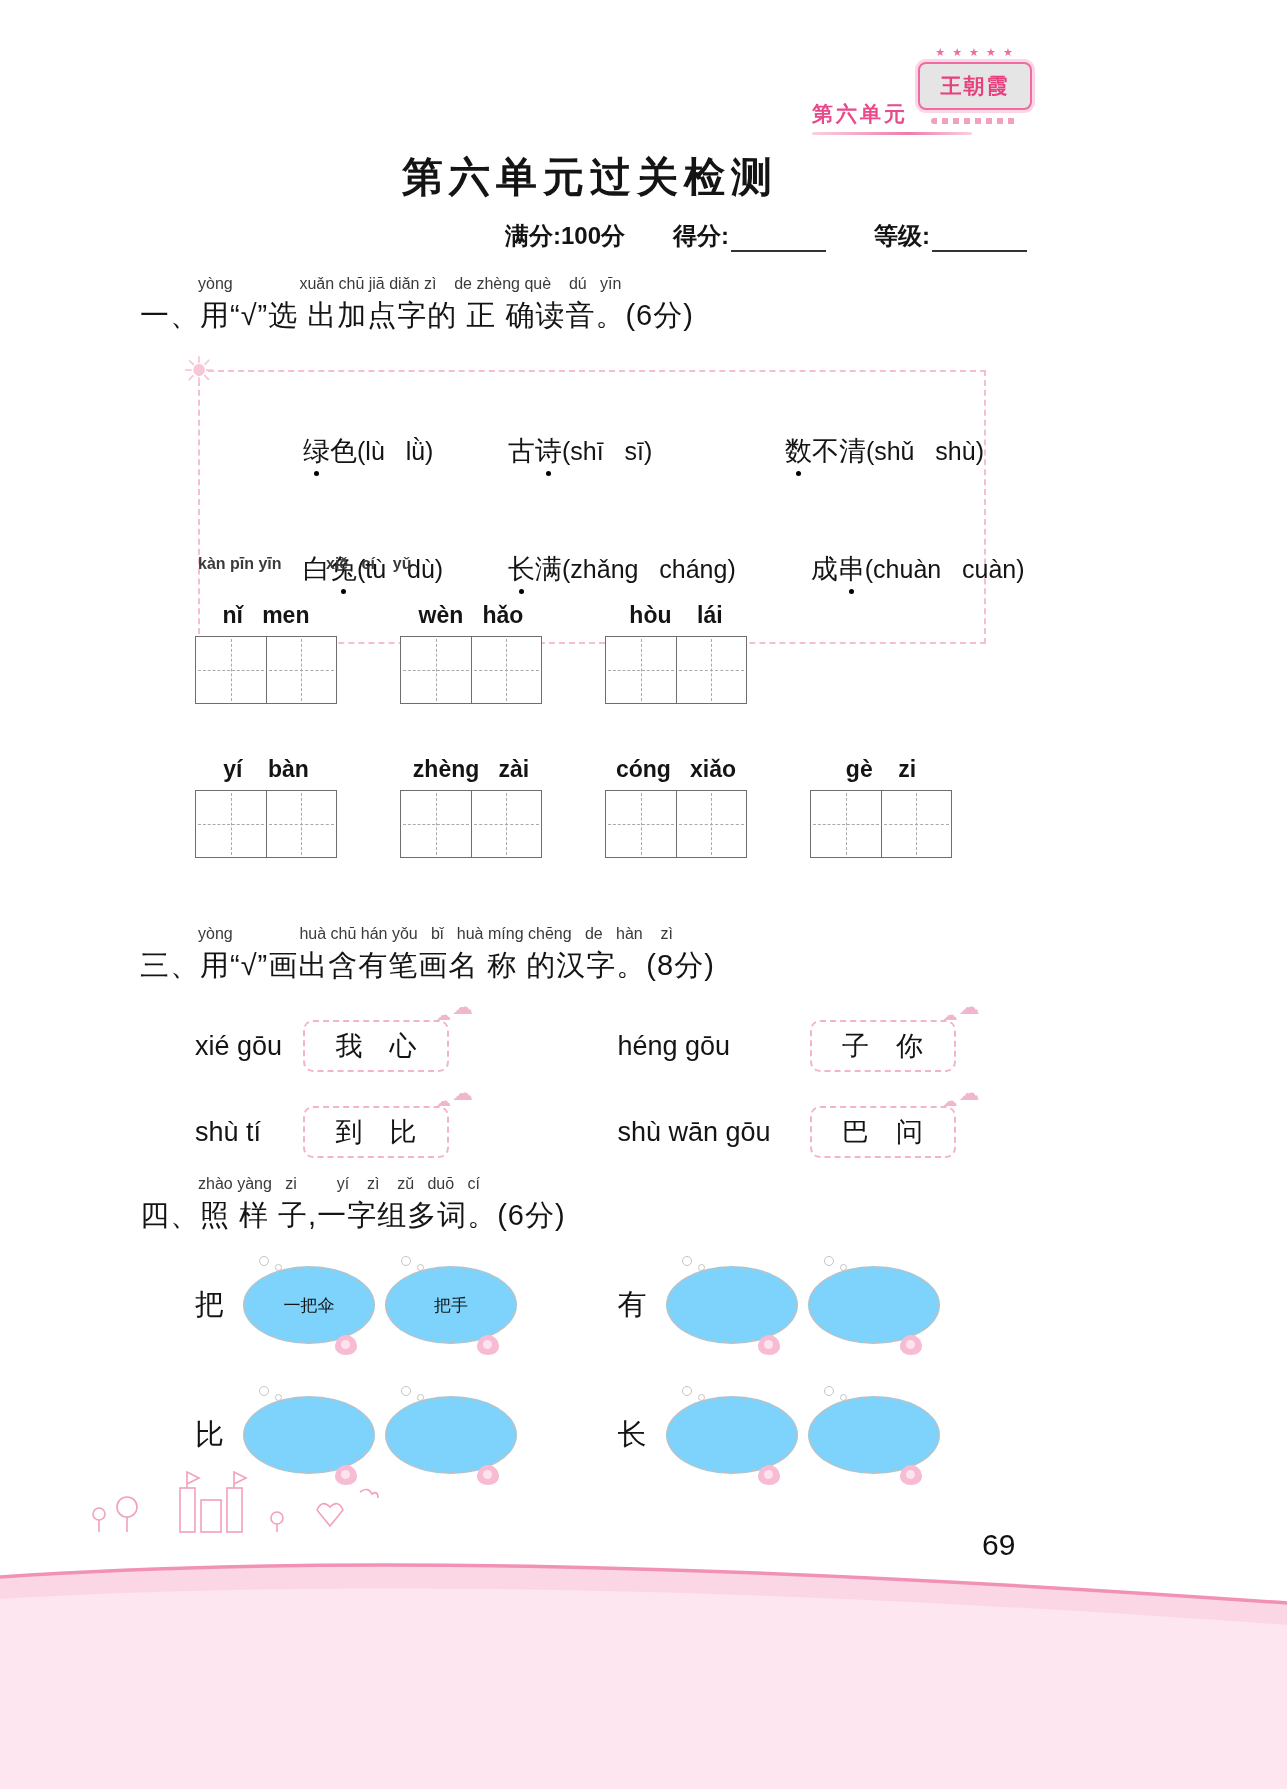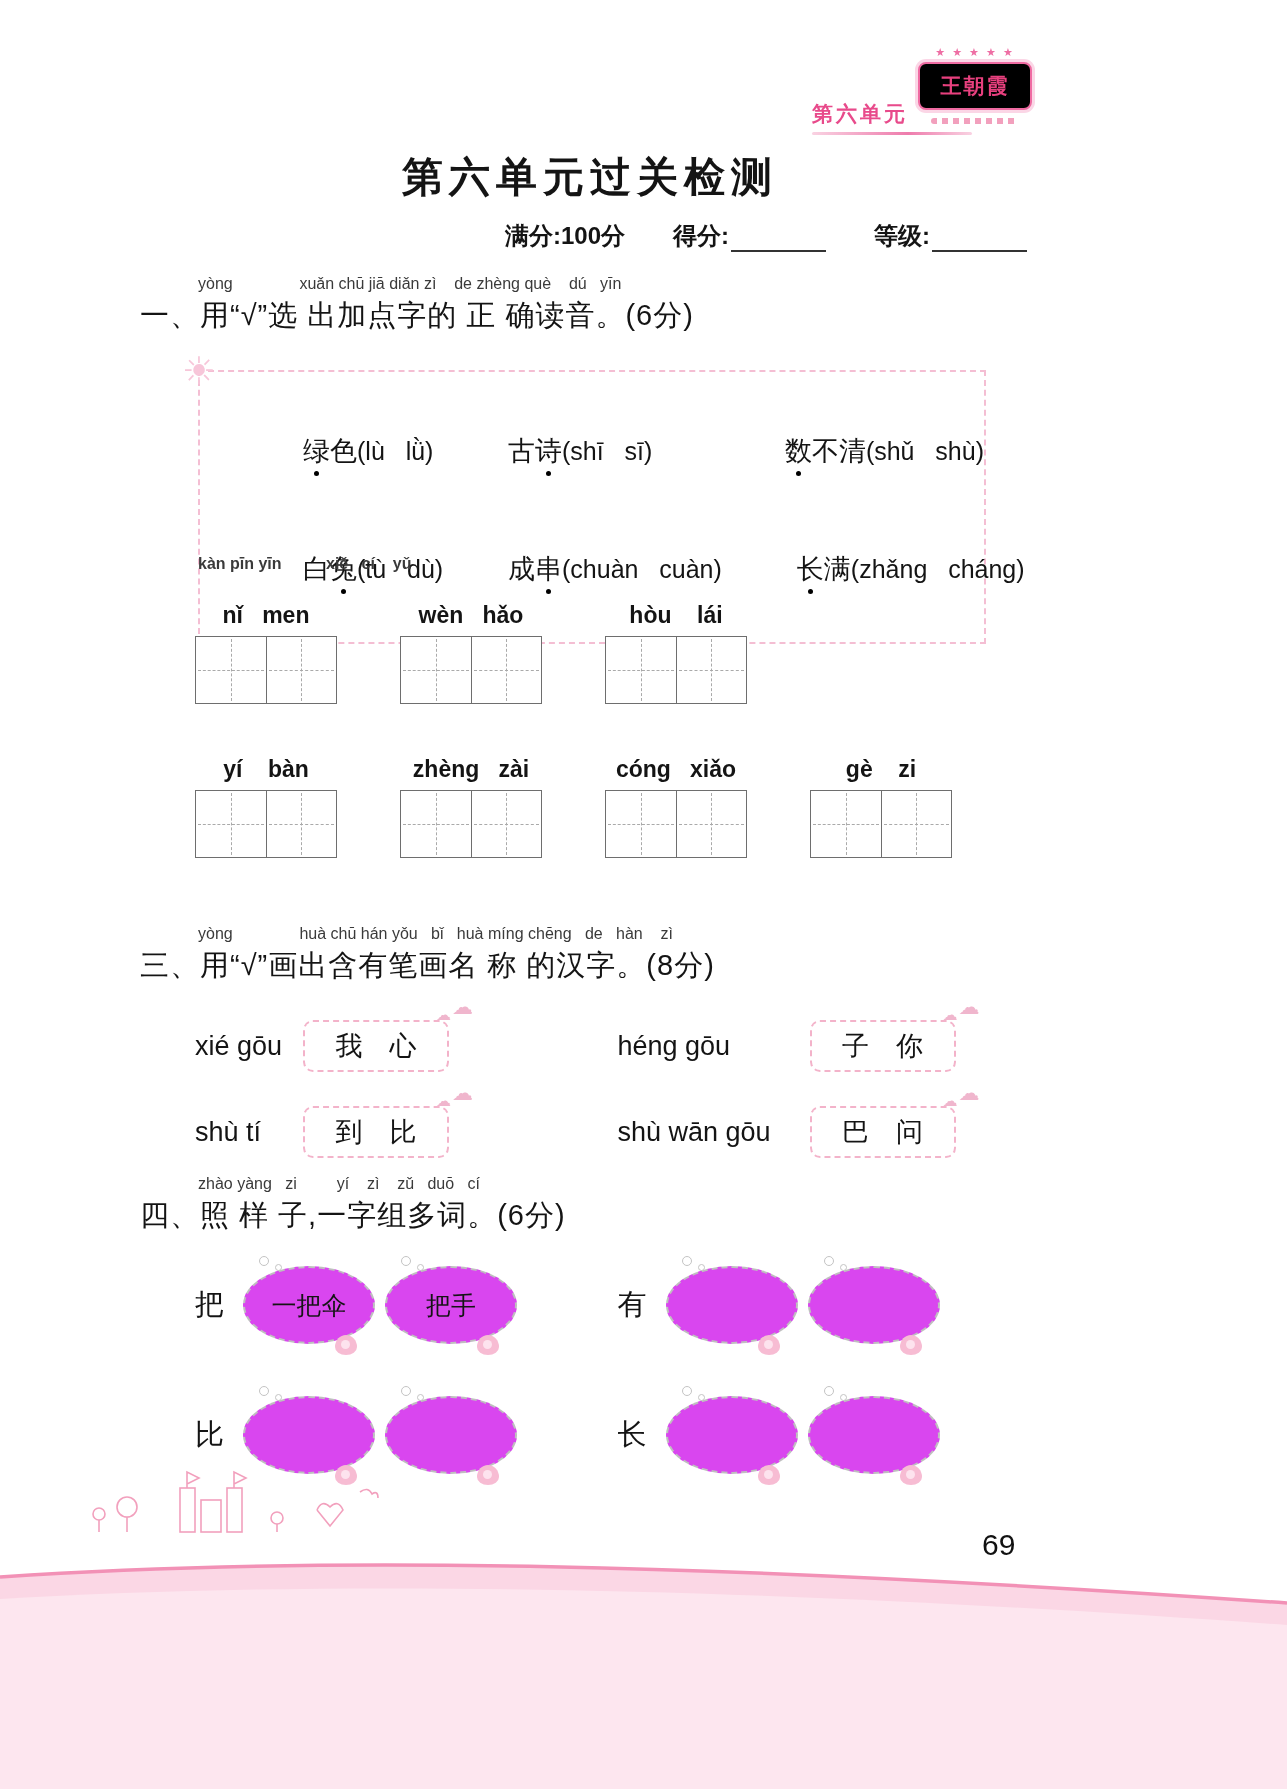--- a/index.html
+++ b/index.html
@@ -10,21 +10,21 @@
   .sheet{position:absolute;inset:0;}
 
   
   .unit-tab-wrap{position:absolute;left:812px;top:100px;}
   .unit-tab{color:#e84a8b;font-weight:bold;font-size:21px;letter-spacing:3px;}
   .unit-tab-line{width:160px;height:3px;border-radius:3px;margin-top:4px;
     background:linear-gradient(90deg,#f9d2e2,#ee7cac 60%,#f9d2e2);}
   .badge{position:absolute;left:918px;top:46px;width:114px;text-align:center;}
   .badge-stars{color:#ee6ea4;font-size:11px;letter-spacing:2px;}
   .badge-frame{margin-top:3px;border:2px solid #ef6ba2;border-radius:8px;
-    box-shadow:0 0 0 3px #fbd6e6;background:#000000;color:#e8407e;font-weight:bold;
+    box-shadow:0 0 0 3px #fbd6e6;background:#e5e5e5;color:#e8407e;font-weight:bold;
     font-size:21px;letter-spacing:2px;padding:8px 2px;}
   .badge-bar{height:6px;width:78%;margin:8px auto 0;border-radius:3px;
     background:repeating-linear-gradient(90deg,#f2a0bd 0 6px,transparent 6px 11px);}
 
   
   .title{position:absolute;left:0;top:150px;width:1180px;text-align:center;
     font-size:41px;font-weight:bold;letter-spacing:6px;}
   .score-line{position:absolute;left:505px;top:220px;display:flex;align-items:flex-end;
     font-size:24px;font-weight:bold;}
   .score-line .seg{margin-right:48px;display:flex;align-items:flex-end;}
@@ -72,21 +72,21 @@
   .cloud{position:absolute;color:#f0b6cd;line-height:1;}
   .cloud-a{top:-15px;right:-4px;font-size:15px;}
   .cloud-b{top:-26px;right:-26px;font-size:21px;}
 
   
   .s4-row{display:flex;margin-left:55px;margin-top:30px;}
   .s4-row.second{margin-top:52px;}
   .s4-group{width:435px;display:flex;align-items:center;}
   .s4-char{width:48px;font-size:29px;}
   .balloon{position:relative;width:128px;height:74px;border:2px dashed #bfbfbf;border-radius:50%;
-    display:flex;align-items:center;justify-content:center;font-size:25px;background:#d946ef;}
+    display:flex;align-items:center;justify-content:center;font-size:17px;background:#7dd3fc;}
   .balloon + .balloon{margin-left:10px;}
   .bub1{position:absolute;top:-12px;left:14px;width:8px;height:8px;border:1.5px solid #c4c4c4;border-radius:50%;}
   .bub2{position:absolute;top:-4px;left:30px;width:5px;height:5px;border:1.5px solid #c4c4c4;border-radius:50%;}
   .knot{position:absolute;bottom:-13px;right:16px;width:22px;height:20px;}
   .knot::before{content:"";position:absolute;inset:0;background:#f7bcd3;
     border-radius:50% 50% 50% 50%/60% 60% 40% 40%;}
   .knot::after{content:"";position:absolute;left:6px;top:5px;width:9px;height:9px;background:#fde3ee;border-radius:50%;}
 
   
   .page-number{position:absolute;left:982px;top:1528px;font-size:30px;color:#111;}
@@ -136,25 +136,25 @@
           <span class="zh">古</span><span class="zh dot-under">诗</span><span class="zh"></span><span class="opts">(shī   sī)</span>
         </div>
         <div class="s1-item">
           <span class="zh"></span><span class="zh dot-under">数</span><span class="zh">不清</span><span class="opts">(shǔ   shù)</span>
         </div>
       </div>
       <div class="s1-row">
         <div class="s1-item s1-col1">
           <span class="zh">白</span><span class="zh dot-under">兔</span><span class="zh"></span><span class="opts">(tù   dù)</span>
         </div>
+        <div class="s1-item">
+          <span class="zh"></span><span class="zh dot-under">长</span><span class="zh">满</span><span class="opts">(zhǎng   cháng)</span>
+        </div>
         <div class="s1-item s1-col2">
           <span class="zh">成</span><span class="zh dot-under">串</span><span class="zh"></span><span class="opts">(chuàn   cuàn)</span>
-        </div>
-        <div class="s1-item">
-          <span class="zh"></span><span class="zh dot-under">长</span><span class="zh">满</span><span class="opts">(zhǎng   cháng)</span>
         </div>
       </div>
     </div>
   </div>
 
   <div class="section s2">
     <div class="pinyin-line">kàn pīn yīn          xiě   cí    yǔ</div>
 
     <div class="s2-row">
       <div class="s2-item">

